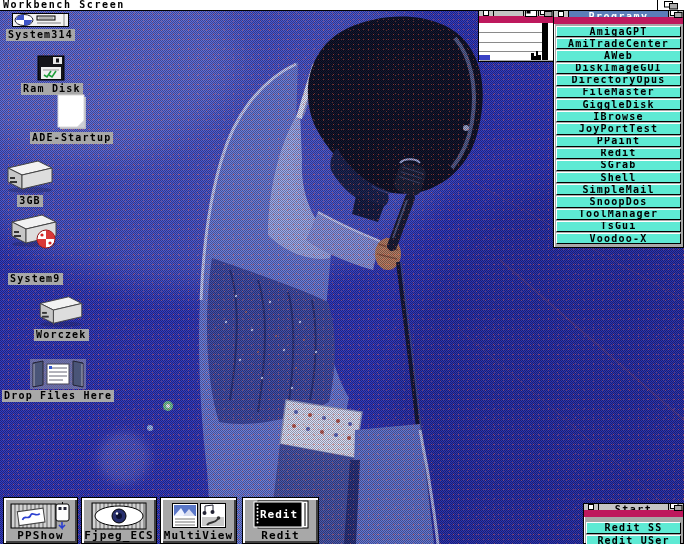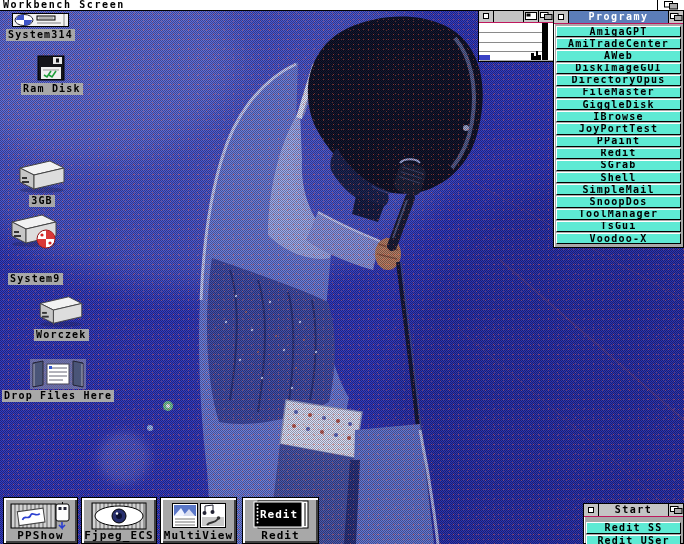--- a/index.html
+++ b/index.html
@@ -27,21 +27,21 @@
     background-position: 1px 1px, 4px 6px, 0 0; }
 
   
   .dicon { position:absolute; z-index:10; display:flex; flex-direction:column; align-items:center; gap:1px; }
   .ilabel { background:#a8a8a8; color:#000; font-size:10px; font-weight:bold; letter-spacing:1.2px;
     line-height:10px; padding:1px 2px; white-space:nowrap; }
 
   
   .window { position:absolute; z-index:20; background:#a8a8a8; border:1px solid #000;
     box-shadow: inset 1px 1px 0 #fff; }
-  .wtitle { height:13px; display:flex; align-items:stretch; border-bottom:1px solid #be185d; background:#86efac; }
+  .wtitle { height:13px; display:flex; align-items:stretch; border-bottom:7px solid #be185d; background:#86efac; }
   .gadget { width:15px; display:flex; align-items:center; justify-content:center; background:#c4c4c4; }
   .gadget.gleft { border-right:1px solid #000; }
   .gadget.gright { border-left:1px solid #000; }
   .close-box { width:6px; height:6px; background:#fff; border:1px solid #000; }
   .wtitle-text { flex:1; text-align:center; font-size:10px; font-weight:bold; letter-spacing:1.5px;
     line-height:12px; overflow:hidden; white-space:nowrap; }
   .wtitle-text.blue { background:#5b7db8; color:#fff; }
   .wtitle-text.plain { background:#c4c4c4; color:#000; }
 
   .wbtn { background:#5eead4; border:1px solid; border-color:#fff #000 #000 #fff; color:#000;
@@ -219,22 +219,30 @@
       <rect x="16" y="2" width="9" height="7" fill="#e8e8e8"></rect>
       <rect x="19" y="3.5" width="3" height="4" fill="#15151a"></rect>
       <rect x="4" y="12" width="20" height="12" fill="#f0f0f0"></rect>
       <line x1="6" y1="15" x2="22" y2="15" stroke="#999"></line>
       <path d="M 7 20 L 10 22 L 14 16" stroke="#1f9e3a" stroke-width="1.6" fill="none"></path>
       <path d="M 12 20 L 15 22 L 19 16" stroke="#1f9e3a" stroke-width="1.6" fill="none"></path>
     </svg>
     <span class="ilabel">Ram Disk</span>
   </div>
 
-
-  <div class="dicon" style="left:16px; top:158px;">
+  <div class="dicon" style="left:30px; top:94px;">
+    <svg width="34" height="37" viewBox="0 0 34 37">
+      <rect x="5" y="3" width="26" height="32" fill="#b9b9c2"></rect>
+      <rect x="3" y="1" width="26" height="32" fill="#fff" stroke="#d8d8d8"></rect>
+      <path d="M 22 33 L 29 26 L 29 33 Z" fill="#cfcfd6"></path>
+    </svg>
+    <span class="ilabel">ADE-Startup</span>
+  </div>
+
+  <div class="dicon" style="left:4px; top:158px;">
     <svg width="52" height="36" viewBox="0 0 52 36">
       <ellipse cx="26" cy="32" rx="22" ry="3" fill="#1a2050" opacity="0.35"></ellipse>
       <path d="M 4 10 L 34 3 L 48 10 L 18 17 Z" fill="#f2f2f2" stroke="#444"></path>
       <path d="M 4 10 L 18 17 L 18 31 L 4 24 Z" fill="#c6c6c6" stroke="#444"></path>
       <path d="M 18 17 L 48 10 L 48 24 L 18 31 Z" fill="#dddddd" stroke="#444"></path>
       <rect x="6" y="19" width="5" height="2" fill="#333"></rect>
       <rect x="6" y="23" width="7" height="2" fill="#333"></rect>
     </svg>
     <span class="ilabel">3GB</span>
   </div>

